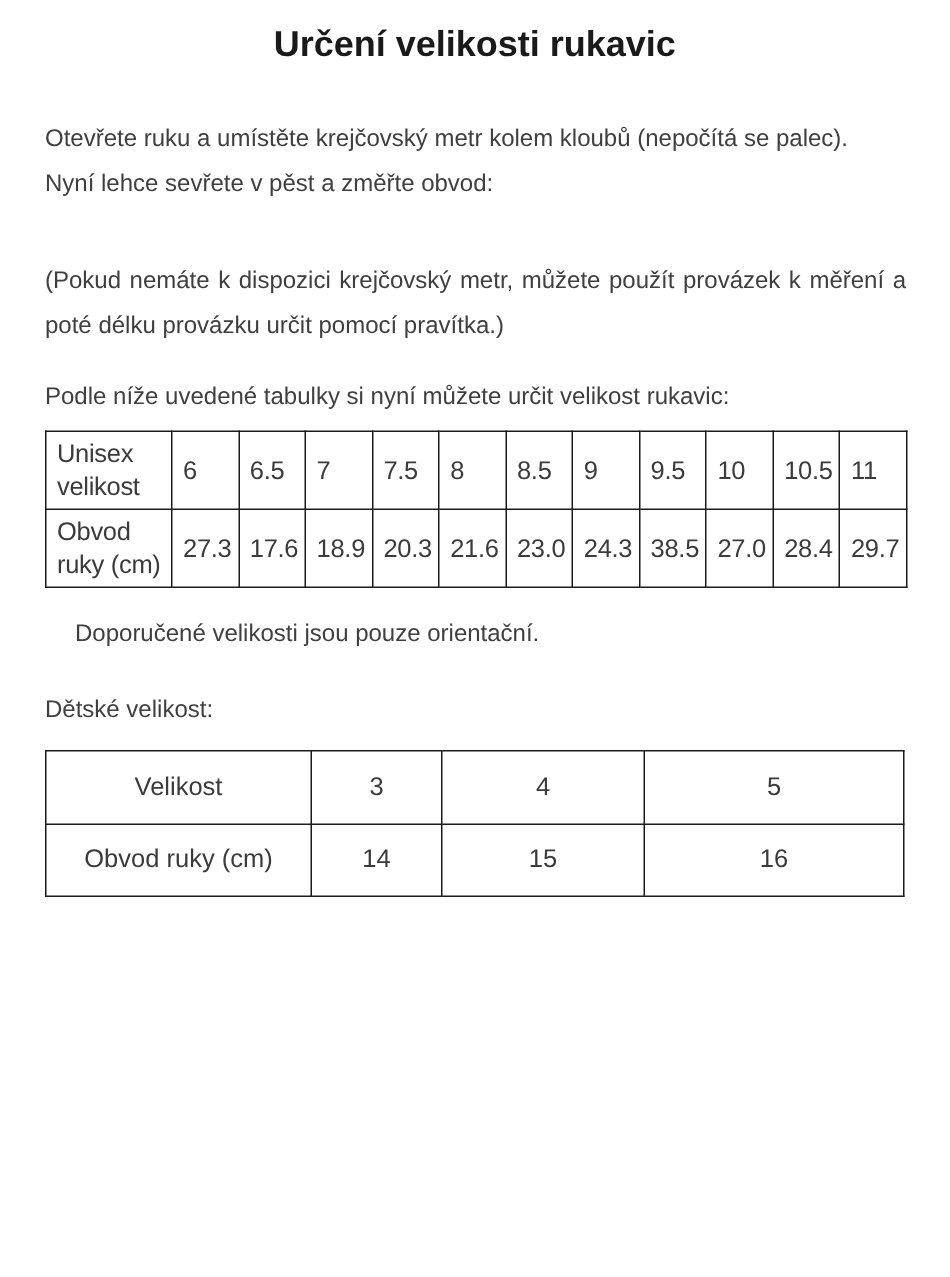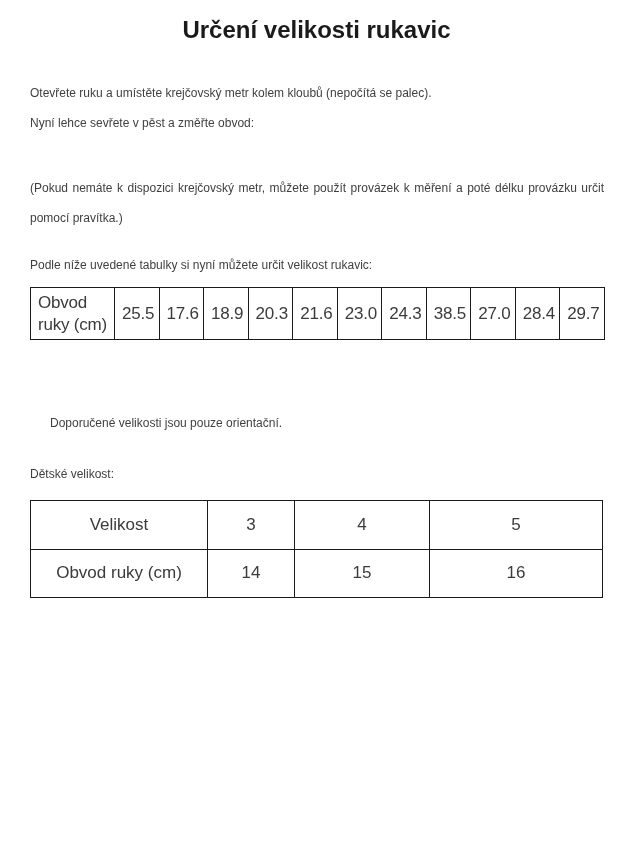--- a/index.html
+++ b/index.html
@@ -7,21 +7,21 @@
     position:relative;width:633px;height:660px;background:#ffffff;
     font-family:"Liberation Sans","DejaVu Sans",sans-serif;
     color:#3f3f3f;overflow:hidden;
   }
   .page-title{
     position:absolute;top:14px;left:0;width:633px;margin:0;
     text-align:center;font-size:24px;line-height:32px;font-weight:700;color:#1a1a1a;
   }
   .para{
     position:absolute;left:30px;width:574px;
-    font-size:12px;line-height:30px;text-align:justify;
+    font-size:16px;line-height:30px;text-align:justify;
   }
   .p1{top:78px;}
   .p2{top:173px;}
   .p3{top:250px;}
   .note{top:408px;text-align:left;margin-left:20px;}
   .subhead{top:459px;text-align:left;}
   .p4{top:615px;}
   table{border-collapse:collapse;table-layout:fixed;color:#3b3b3b;}
   .adult-table{position:absolute;left:30px;top:287px;width:575px;font-size:17px;}
   .adult-table th,.adult-table td{
@@ -62,22 +62,36 @@
         <col>
         <col>
         <col>
         <col>
         <col>
         <col>
         <col>
     </colgroup>
     <tbody>
       <tr>
+        <th>Unisex velikost</th>
+        <td>6</td>
+        <td>6.5</td>
+        <td>7</td>
+        <td>7.5</td>
+        <td>8</td>
+        <td>8.5</td>
+        <td>9</td>
+        <td>9.5</td>
+        <td>10</td>
+        <td>10.5</td>
+        <td>11</td>
+      </tr>
+      <tr>
         <th>Obvod ruky (cm)</th>
-        <td>25.5</td>
+        <td>27.3</td>
         <td>17.6</td>
         <td>18.9</td>
         <td>20.3</td>
         <td>21.6</td>
         <td>23.0</td>
         <td>24.3</td>
         <td>38.5</td>
         <td>27.0</td>
         <td>28.4</td>
         <td>29.7</td>

